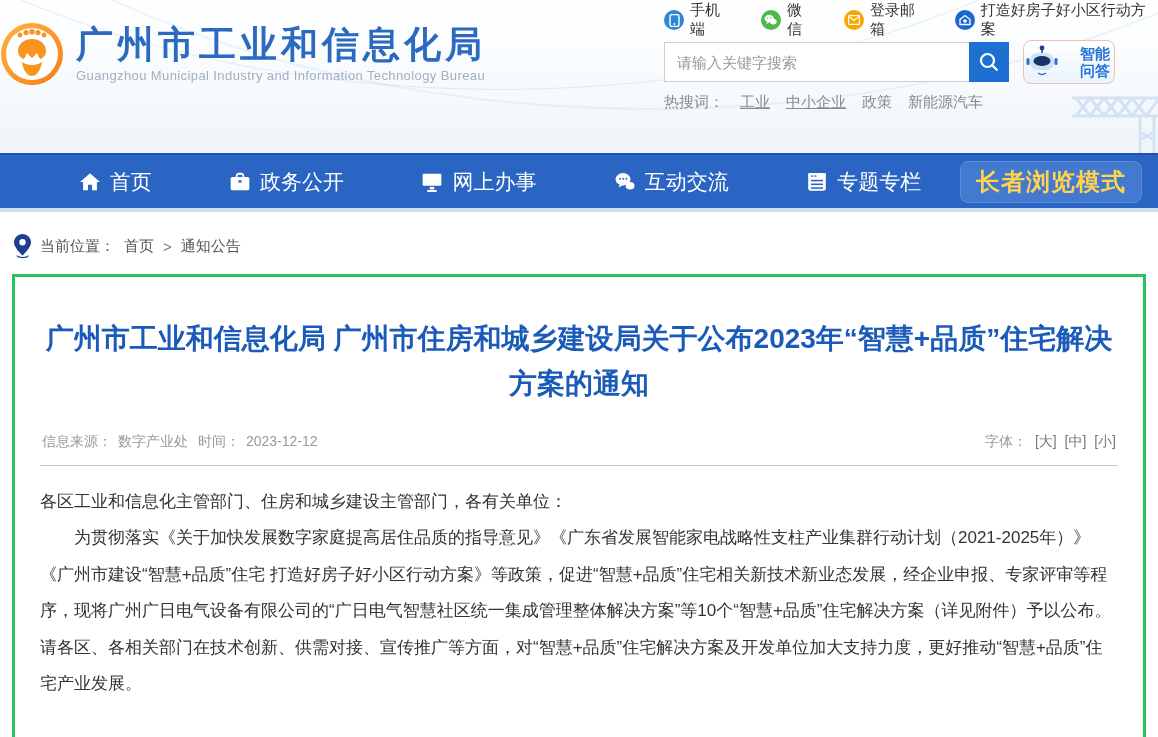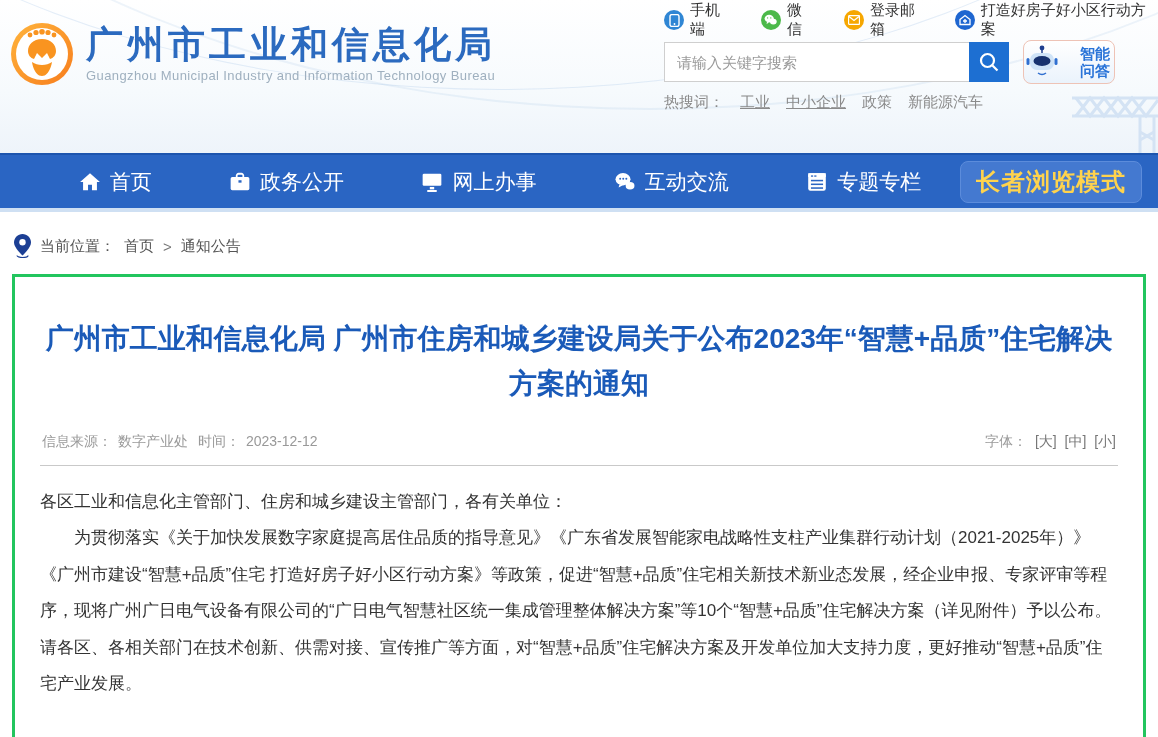--- a/index.html
+++ b/index.html
@@ -6,21 +6,21 @@
   html,body { width:1158px; height:737px; overflow:hidden; background:#fff;
     font-family:"Liberation Sans","DejaVu Sans",sans-serif; }
 
   
   .header { position:relative; height:153px; background:linear-gradient(180deg,#ffffff 0%,#f6fafd 60%,#eef4fa 100%); overflow:hidden; }
   .header .wave1, .header .wave2 { position:absolute; border-radius:50%; border:1px solid rgba(160,195,230,.28); }
   .header .wave1 { width:1600px; height:900px; left:-300px; top:-810px; }
   .header .wave2 { width:1800px; height:1100px; left:-250px; top:-990px; border-width:2px; border-color:rgba(160,195,230,.18); }
   .crane { position:absolute; right:0; top:82px; }
 
-  .logo { position:absolute; left:10px; top:22px; display:flex; align-items:center; gap:12px; }
+  .logo { position:absolute; left:0; top:22px; display:flex; align-items:center; gap:12px; }
   .logo-badge { width:64px; height:64px; }
   .logo-title { color:#2b6abf; font-size:37px; font-weight:bold; letter-spacing:4px; line-height:1.1; }
   .logo-sub { color:#9fb0bf; font-size:13px; margin-top:3px; letter-spacing:.4px; }
 
   .header-right { position:absolute; right:12px; top:8px; width:482px; }
   .quick-links { display:flex; align-items:center; gap:31px; height:24px; }
   .quick-link { display:flex; align-items:center; gap:6px; font-size:15px; color:#333; text-decoration:none; cursor:pointer; }
   .qicon { width:20px; height:20px; border-radius:50%; display:flex; align-items:center; justify-content:center; flex:none; }
   .qicon svg { display:block; }
   .qicon.phone { background:#2f86d4; } .qicon.wechat { background:#4cb94a; }

